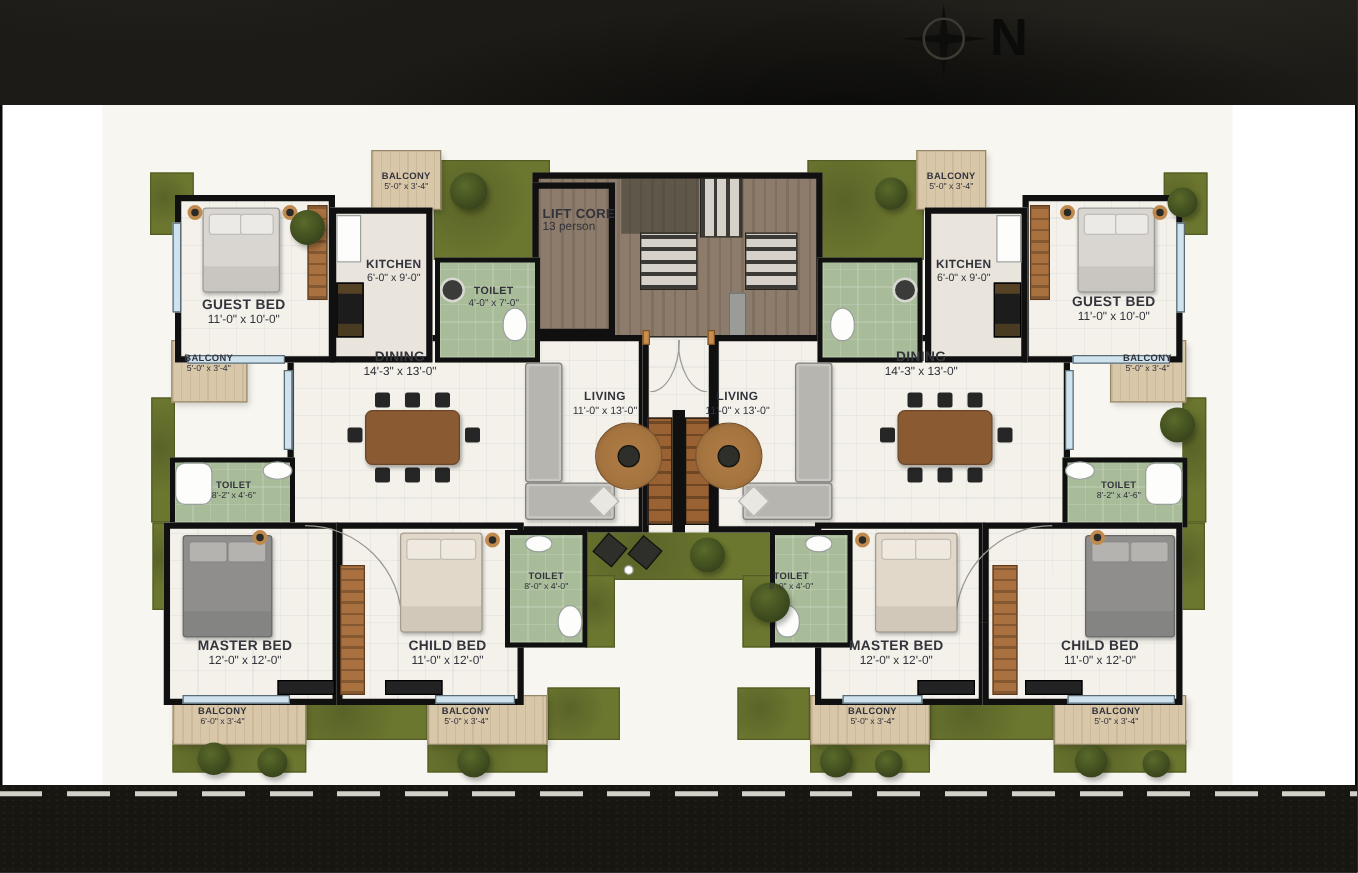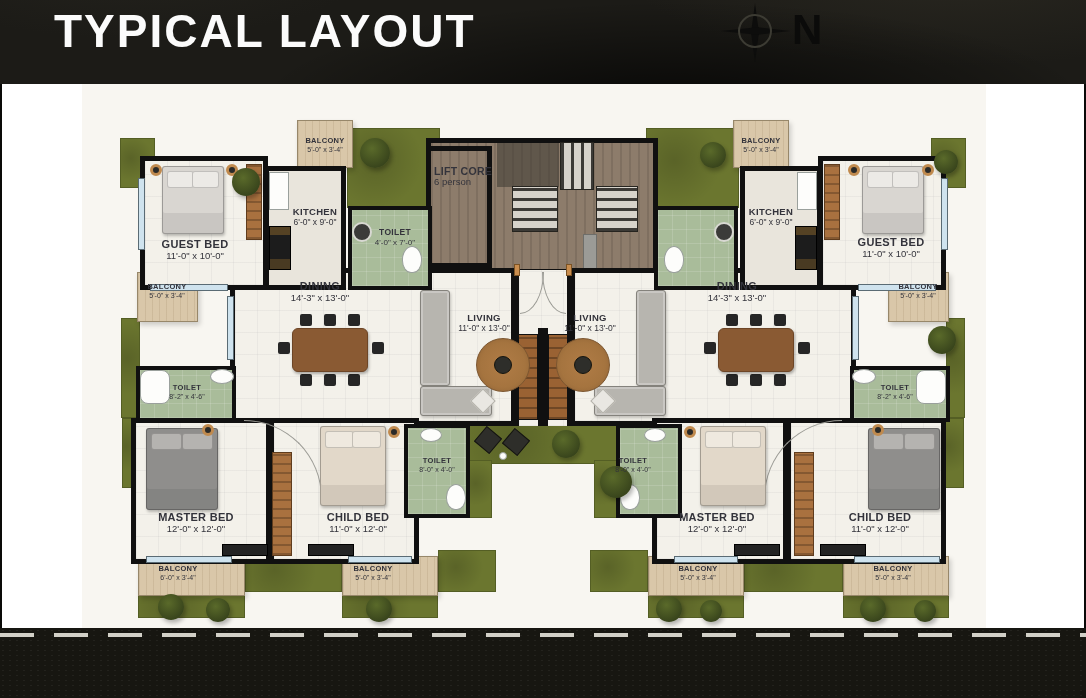--- a/index.html
+++ b/index.html
@@ -92,21 +92,20 @@
   .lbl.sm .nm{font-size:7.5px;}
   .lbl.sm .dm{font-size:7px;}
   .lbl.left{text-align:left;}
 </style>
 </head>
 <body>
 
 <div class="stage">
 
   <div class="abs header"></div>
-  <div class="abs title">TYPICAL LAYOUT</div>
   <div class="abs compass-pt" style="left:751px;top:0;border-left-width:4px;border-right-width:4px;border-bottom:30px solid #0d0d0c;"></div>
   <div class="abs compass-pt" style="left:751px;top:32px;border-left-width:4px;border-right-width:4px;border-top:30px solid #0d0d0c;"></div>
   <div class="abs compass-pt" style="left:718px;top:27px;border-top-width:4px;border-bottom-width:4px;border-right:38px solid #0d0d0c;"></div>
   <div class="abs compass-pt" style="left:756px;top:27px;border-top-width:4px;border-bottom-width:4px;border-left:34px solid #0d0d0c;"></div>
   <div class="abs compass-circle"></div>
   <div class="abs compass-n">N</div>
 
   <div class="abs plan-bg"></div>
   <div class="abs paper"></div>
 
@@ -294,21 +293,21 @@
   <div class="abs bush" style="left:158px;top:594px;width:26px;height:26px;"></div>
   <div class="abs bush" style="left:206px;top:598px;width:24px;height:24px;"></div>
   <div class="abs bush" style="left:366px;top:596px;width:26px;height:26px;"></div>
   <div class="abs bush" style="left:656px;top:596px;width:26px;height:26px;"></div>
   <div class="abs bush" style="left:700px;top:600px;width:22px;height:22px;"></div>
   <div class="abs bush" style="left:860px;top:596px;width:26px;height:26px;"></div>
   <div class="abs bush" style="left:914px;top:600px;width:22px;height:22px;"></div>
 
   <div class="lbl left" style="left:434px;top:165px;width:70px;">
     <span class="nm" style="font-size:10.5px;">LIFT CORE</span>
-    <span class="dm" style="font-size:9.5px;font-weight:normal;">6 person</span>
+    <span class="dm" style="font-size:9.5px;font-weight:normal;">13 person</span>
     </div>
 
   <div class="lbl sm" style="left:297px;top:137px;width:56px;">
     <span class="nm">BALCONY</span>
       <span class="dm">5'-0" x 3'-4"</span>
     </div>
   <div class="lbl sm" style="left:733px;top:137px;width:56px;">
     <span class="nm">BALCONY</span>
       <span class="dm">5'-0" x 3'-4"</span>
     </div>

